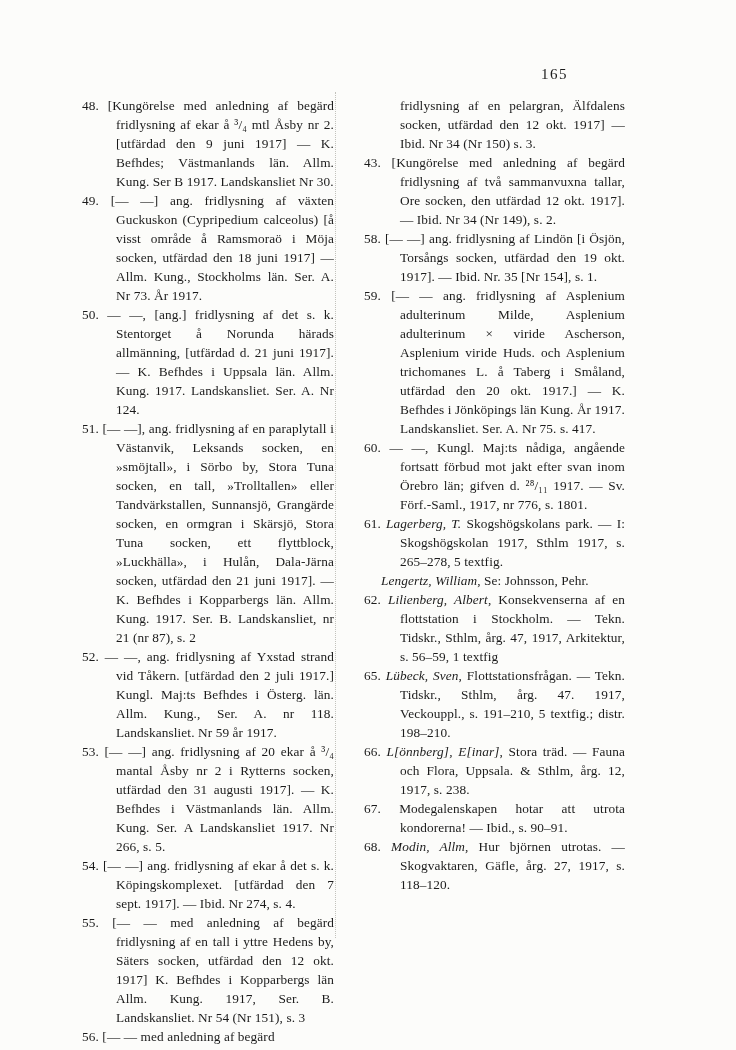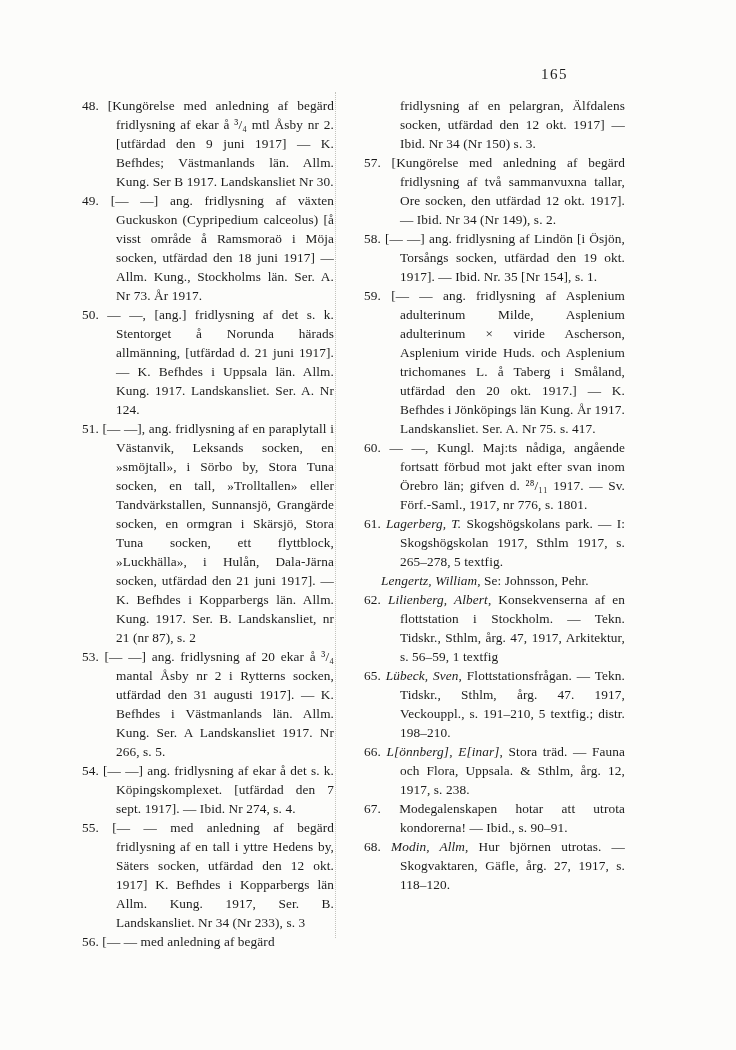--- a/index.html
+++ b/index.html
@@ -60,28 +60,29 @@
 <body>
 
 <div class="page">
   <div class="page-number">165</div>
   <div class="column-divider"></div>
   <div class="col col-left">
       <p class="entry"><span class="num">48. </span><span>[Kungörelse med anledning af begärd fridlysning af ekar å ³/₄ mtl Åsby nr 2. [utfärdad den 9 juni 1917] — K. Befhdes; Västmanlands län. Allm. Kung. Ser B 1917. Landskansliet Nr 30.</span></p>
       <p class="entry"><span class="num">49. </span><span>[— —] ang. fridlysning af växten Guckuskon (Cypripedium calceolus) [å visst område å Ramsmoraö i Möja socken, utfärdad den 18 juni 1917] — Allm. Kung., Stockholms län. Ser. A. Nr 73. År 1917.</span></p>
       <p class="entry"><span class="num">50. </span><span>— —, [ang.] fridlysning af det s. k. Stentorget å Norunda härads allmänning, [utfärdad d. 21 juni 1917]. — K. Befhdes i Uppsala län. Allm. Kung. 1917. Landskansliet. Ser. A. Nr 124.</span></p>
       <p class="entry"><span class="num">51. </span><span>[— —], ang. fridlysning af en paraplytall i Västanvik, Leksands socken, en »smöjtall», i Sörbo by, Stora Tuna socken, en tall, »Trolltallen» eller Tandvärkstallen, Sunnansjö, Grangärde socken, en ormgran i Skärsjö, Stora Tuna socken, ett flyttblock, »Luckhälla», i Hulån, Dala-Järna socken, utfärdad den 21 juni 1917]. — K. Befhdes i Kopparbergs län. Allm. Kung. 1917. Ser. B. Landskansliet, nr 21 (nr 87), s. 2</span></p>
+      <p class="entry"><span class="num">52. </span><span>— —, ang. fridlysning af Yxstad strand vid Tåkern. [utfärdad den 2 juli 1917.] Kungl. Maj:ts Befhdes i Österg. län. Allm. Kung., Ser. A. nr 118. Landskansliet. Nr 59 år 1917.</span></p>
       <p class="entry"><span class="num">53. </span><span>[— —] ang. fridlysning af 20 ekar å ³/₄ mantal Åsby nr 2 i Rytterns socken, utfärdad den 31 augusti 1917]. — K. Befhdes i Västmanlands län. Allm. Kung. Ser. A Landskansliet 1917. Nr 266, s. 5.</span></p>
       <p class="entry"><span class="num">54. </span><span>[— —] ang. fridlysning af ekar å det s. k. Köpingskomplexet. [utfärdad den 7 sept. 1917]. — Ibid. Nr 274, s. 4.</span></p>
-      <p class="entry"><span class="num">55. </span><span>[— — med anledning af begärd fridlysning af en tall i yttre Hedens by, Säters socken, utfärdad den 12 okt. 1917] K. Befhdes i Kopparbergs län Allm. Kung. 1917, Ser. B. Landskansliet. Nr 34 (Nr 233), s. 3</span></p>
+      <p class="entry"><span class="num">55. </span><span>[— — med anledning af begärd fridlysning af en tall i yttre Hedens by, Säters socken, utfärdad den 12 okt. 1917] K. Befhdes i Kopparbergs län Allm. Kung. 1917, Ser. B. Landskansliet. Nr 54 (Nr 151), s. 3</span></p>
       <p class="entry"><span class="num">56. </span><span>[— — med anledning af begärd</span></p>
     </div>
   <div class="col col-right">
       <p class="entry cont"><span>fridlysning af en pelargran, Älfdalens socken, utfärdad den 12 okt. 1917] — Ibid. Nr 34 (Nr 150) s. 3.</span></p>
-      <p class="entry"><span class="num">57. </span><span>[Kungörelse med anledning af begärd fridlysning af två sammanvuxna tallar, Ore socken, den utfärdad 12 okt. 1917]. — Ibid. Nr 34 (Nr 149), s. 2.</span></p>
+      <p class="entry"><span class="num">43. </span><span>[Kungörelse med anledning af begärd fridlysning af två sammanvuxna tallar, Ore socken, den utfärdad 12 okt. 1917]. — Ibid. Nr 34 (Nr 149), s. 2.</span></p>
       <p class="entry"><span class="num">58. </span><span>[— —] ang. fridlysning af Lindön [i Ösjön, Torsångs socken, utfärdad den 19 okt. 1917]. — Ibid. Nr. 35 [Nr 154], s. 1.</span></p>
       <p class="entry"><span class="num">59. </span><span>[— — ang. fridlysning af Asplenium adulterinum Milde, Asplenium adulterinum × viride Ascherson, Asplenium viride Huds. och Asplenium trichomanes L. å Taberg i Småland, utfärdad den 20 okt. 1917.] — K. Befhdes i Jönköpings län Kung. År 1917. Landskansliet. Ser. A. Nr 75. s. 417.</span></p>
       <p class="entry"><span class="num">60. </span><span>— —, Kungl. Maj:ts nådiga, angående fortsatt förbud mot jakt efter svan inom Örebro län; gifven d. ²⁸/₁₁ 1917. — Sv. Förf.-Saml., 1917, nr 776, s. 1801.</span></p>
       <p class="entry"><span class="num">61. </span><span class="it">Lagerberg, T.</span><span> Skogshögskolans park. — I: Skogshögskolan 1917, Sthlm 1917, s. 265–278, 5 textfig.</span></p>
       <p class="entry nonum"><span class="it">Lengertz, William</span><span>, Se: Johnsson, Pehr.</span></p>
       <p class="entry"><span class="num">62. </span><span class="it">Lilienberg, Albert</span><span>, Konsekvenserna af en flottstation i Stockholm. — Tekn. Tidskr., Sthlm, årg. 47, 1917, Arkitektur, s. 56–59, 1 textfig</span></p>
       <p class="entry"><span class="num">65. </span><span class="it">Lübeck, Sven</span><span>, Flottstationsfrågan. — Tekn. Tidskr., Sthlm, årg. 47. 1917, Veckouppl., s. 191–210, 5 textfig.; distr. 198–210.</span></p>
       <p class="entry"><span class="num">66. </span><span class="it">L[önnberg], E[inar]</span><span>, Stora träd. — Fauna och Flora, Uppsala. &amp; Sthlm, årg. 12, 1917, s. 238.</span></p>
       <p class="entry"><span class="num">67. </span><span>Modegalenskapen hotar att utrota kondorerna! — Ibid., s. 90–91.</span></p>
       <p class="entry"><span class="num">68. </span><span class="it">Modin, Allm</span><span>, Hur björnen utrotas. — Skogvaktaren, Gäfle, årg. 27, 1917, s. 118–120.</span></p>

